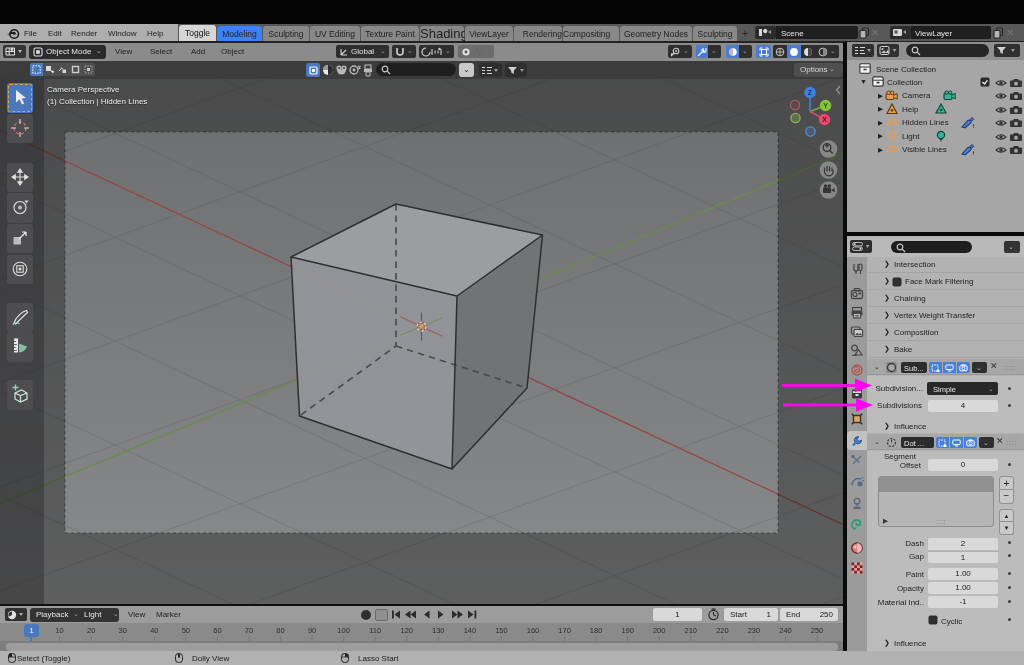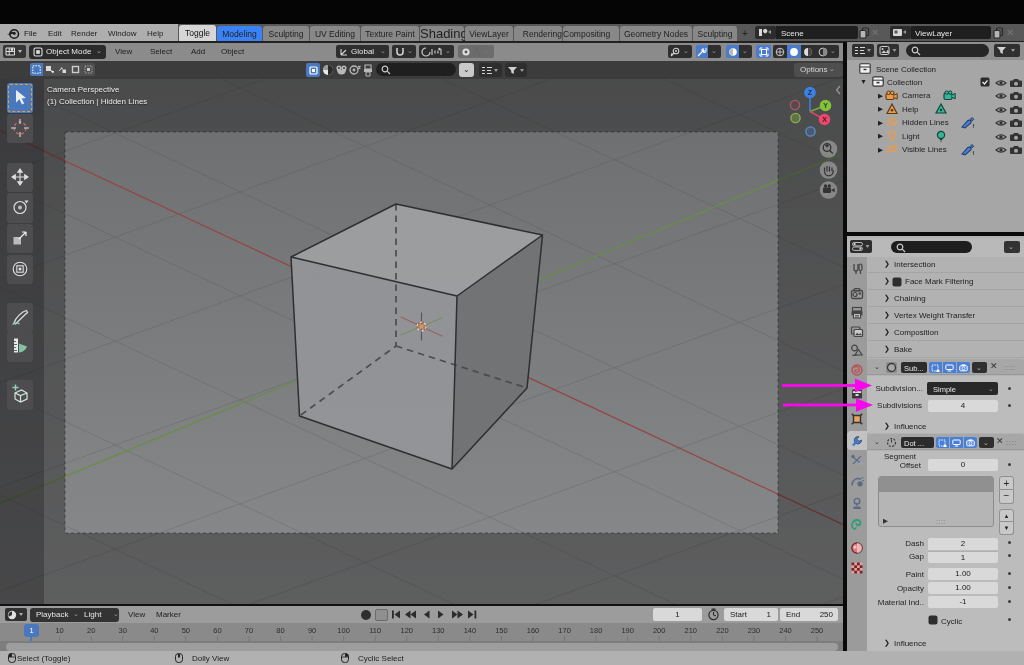--- a/index.html
+++ b/index.html
@@ -424,21 +424,21 @@
 <svg class="a" style="left:175px;top:653px" width="8" height="10" viewBox="0 0 8 10">
     <rect x="0.5" y="0.5" width="7" height="9" rx="3" fill="none" stroke="#222" stroke-width="1"></rect>
     <rect x="3" y="1" width="2" height="3.5" fill="#222"></rect>
   </svg>
 <div class="a t" style="left:192px;top:654px">Dolly View</div>
 <svg class="a" style="left:341px;top:653px" width="8" height="10" viewBox="0 0 8 10">
     <rect x="0.5" y="0.5" width="7" height="9" rx="3" fill="none" stroke="#222" stroke-width="1"></rect>
     <path d="M0.5 4 h7" stroke="#222" stroke-width="0.8"></path>
     <path d="M4 0.5 a3 3 0 0 1 3.5 3 l-3.5 0.5 z" fill="#222"></path>
   </svg>
-<div class="a t" style="left:358px;top:654px">Cyclic Select</div>
+<div class="a t" style="left:358px;top:654px">Lasso Start</div>
 <div class="a t" style="left:1030px;top:654px">3.2.0</div>
 
 <div class="a" style="left:843px;top:42px;width:4px;height:609px;background:#0a0a0a"></div>
 <div class="a" style="left:847px;top:42px;width:177px;height:18px;background:#8f8f8f"></div>
 <div class="a" style="left:847px;top:60px;width:177px;height:172px;background:#a6a6a6"></div>
 <div class="a dk" style="left:852px;top:44px;width:22px;height:13px;background:#303030"></div>
 <svg class="a" style="left:854px;top:46px" width="18" height="9" viewBox="0 0 18 9">
     <path d="M1 1.5 h3 M1 4.5 h3 M1 7.5 h3 M6 1.5 h5 M6 4.5 h4 M6 7.5 h5" stroke="#d5d5d5" stroke-width="1.2"></path>
     <path d="M13 3 l4 0 l-2 3 z" fill="#999"></path>
   </svg>

